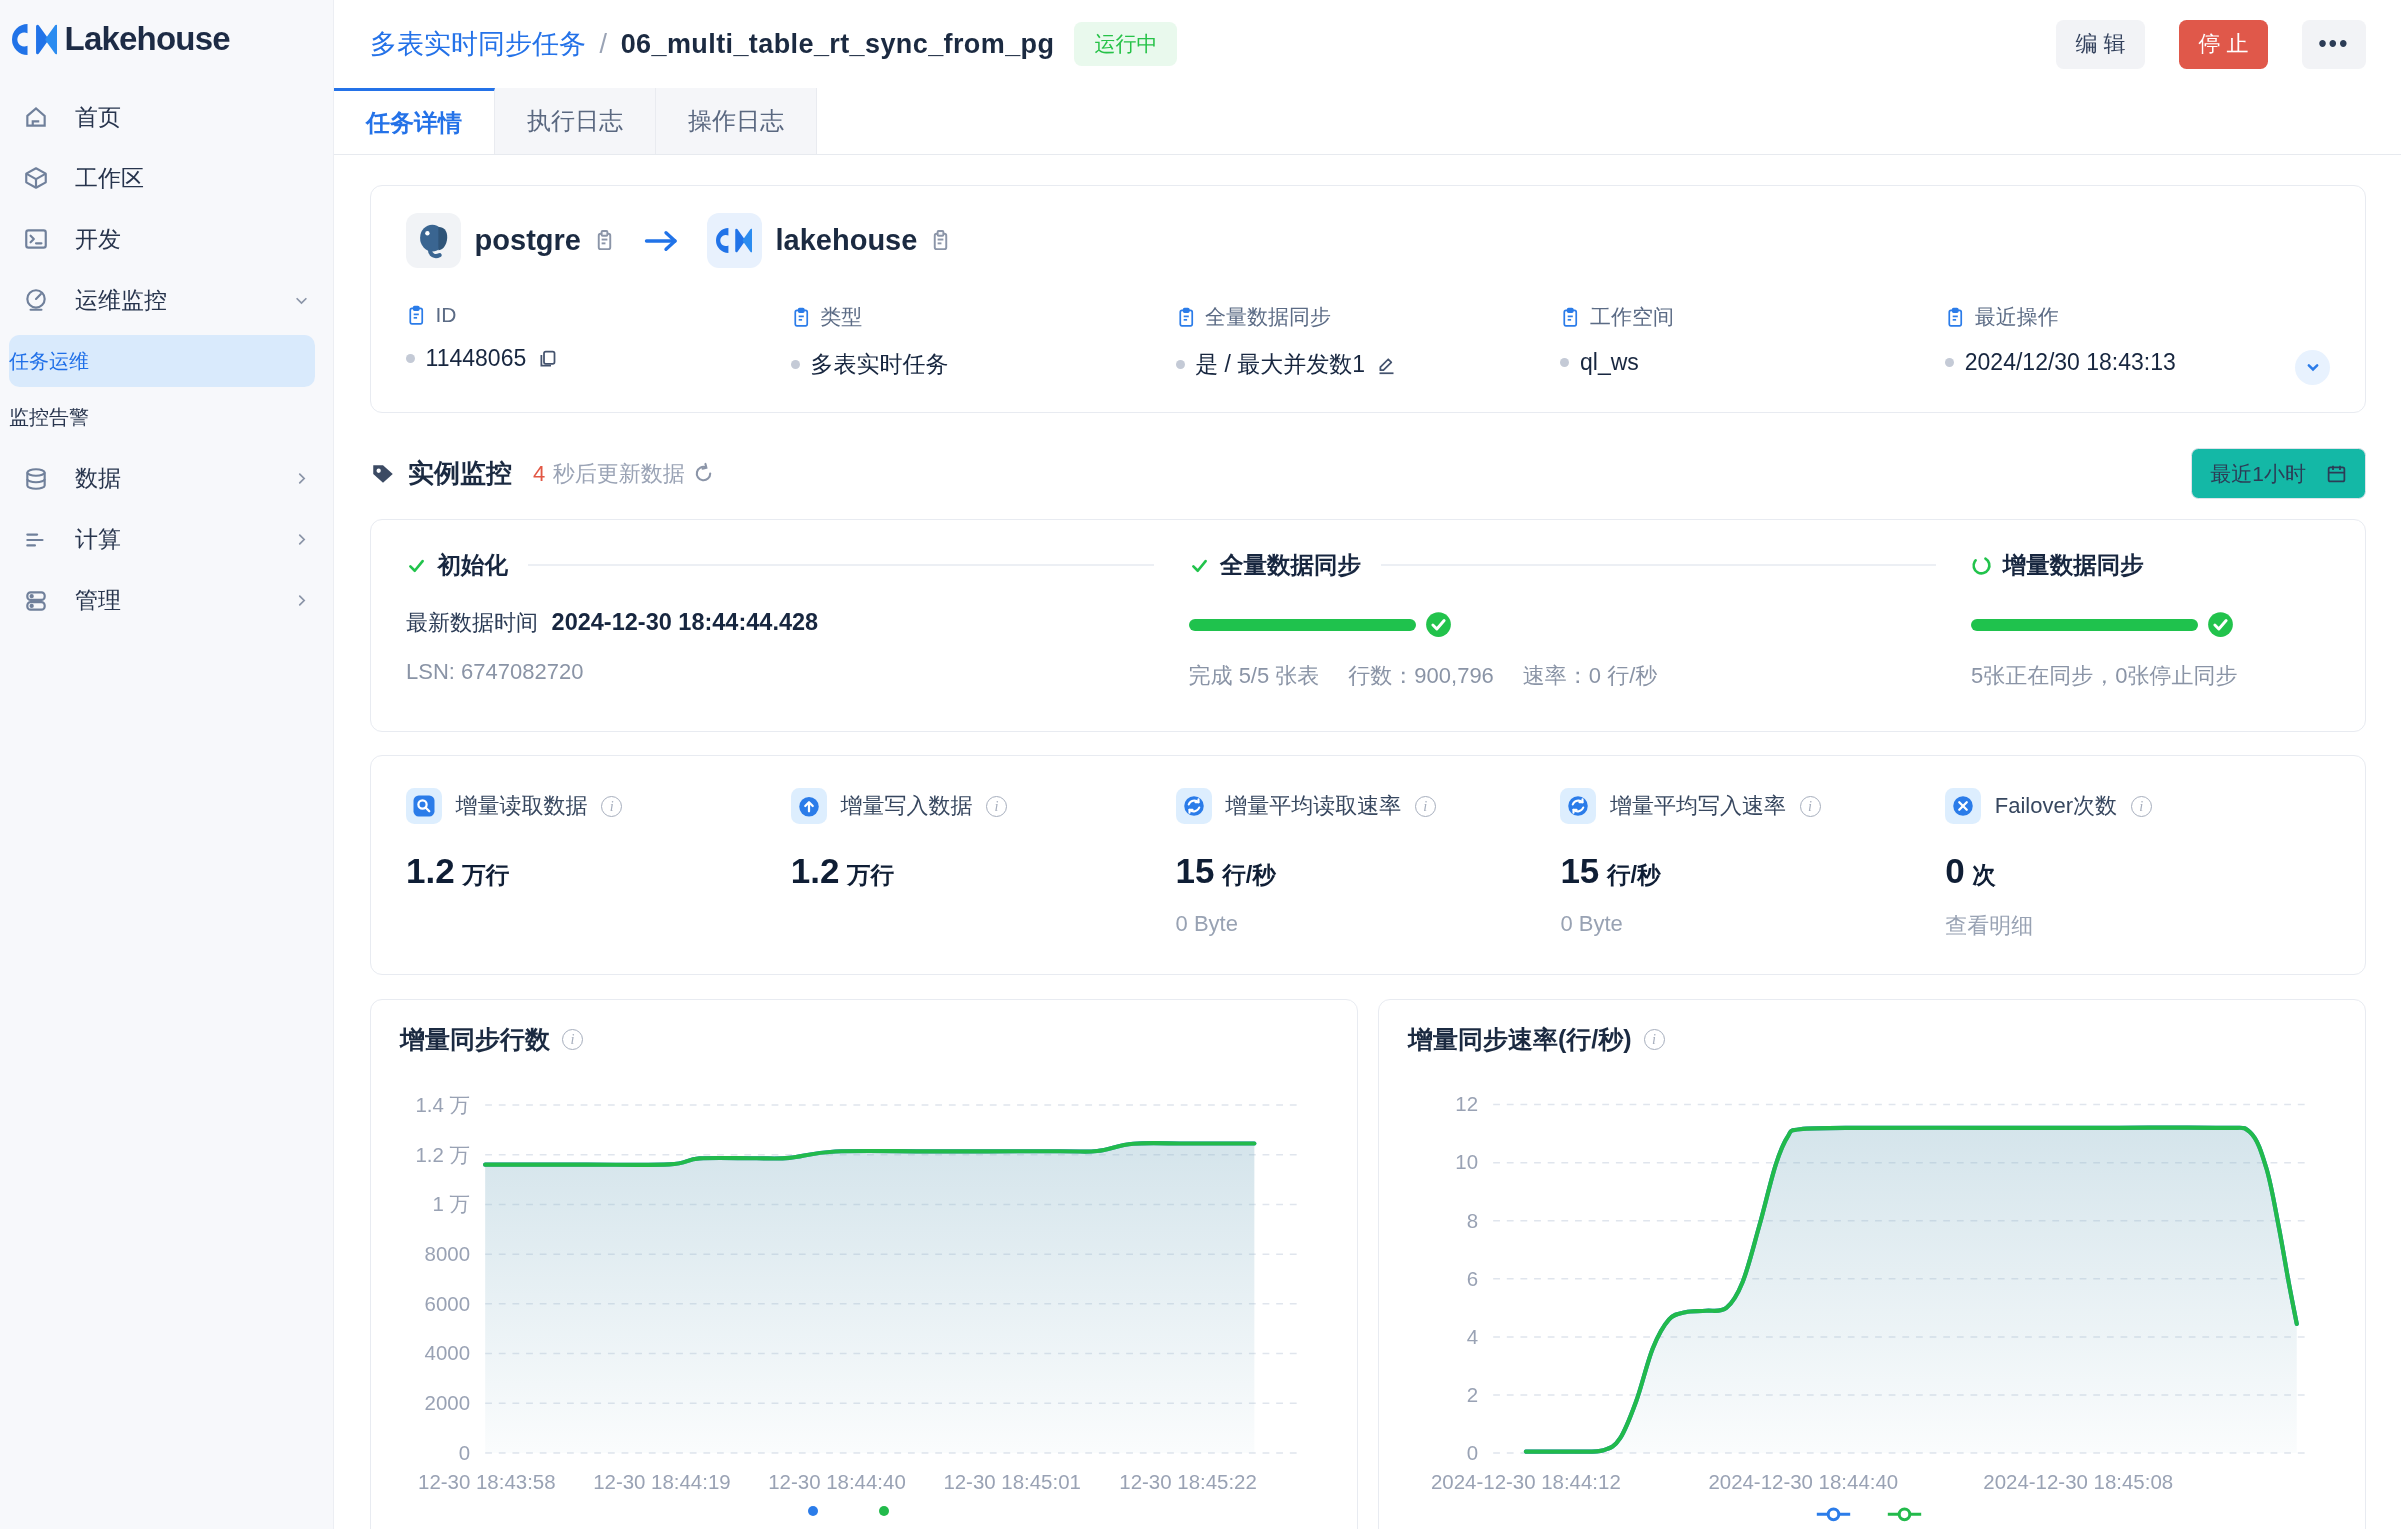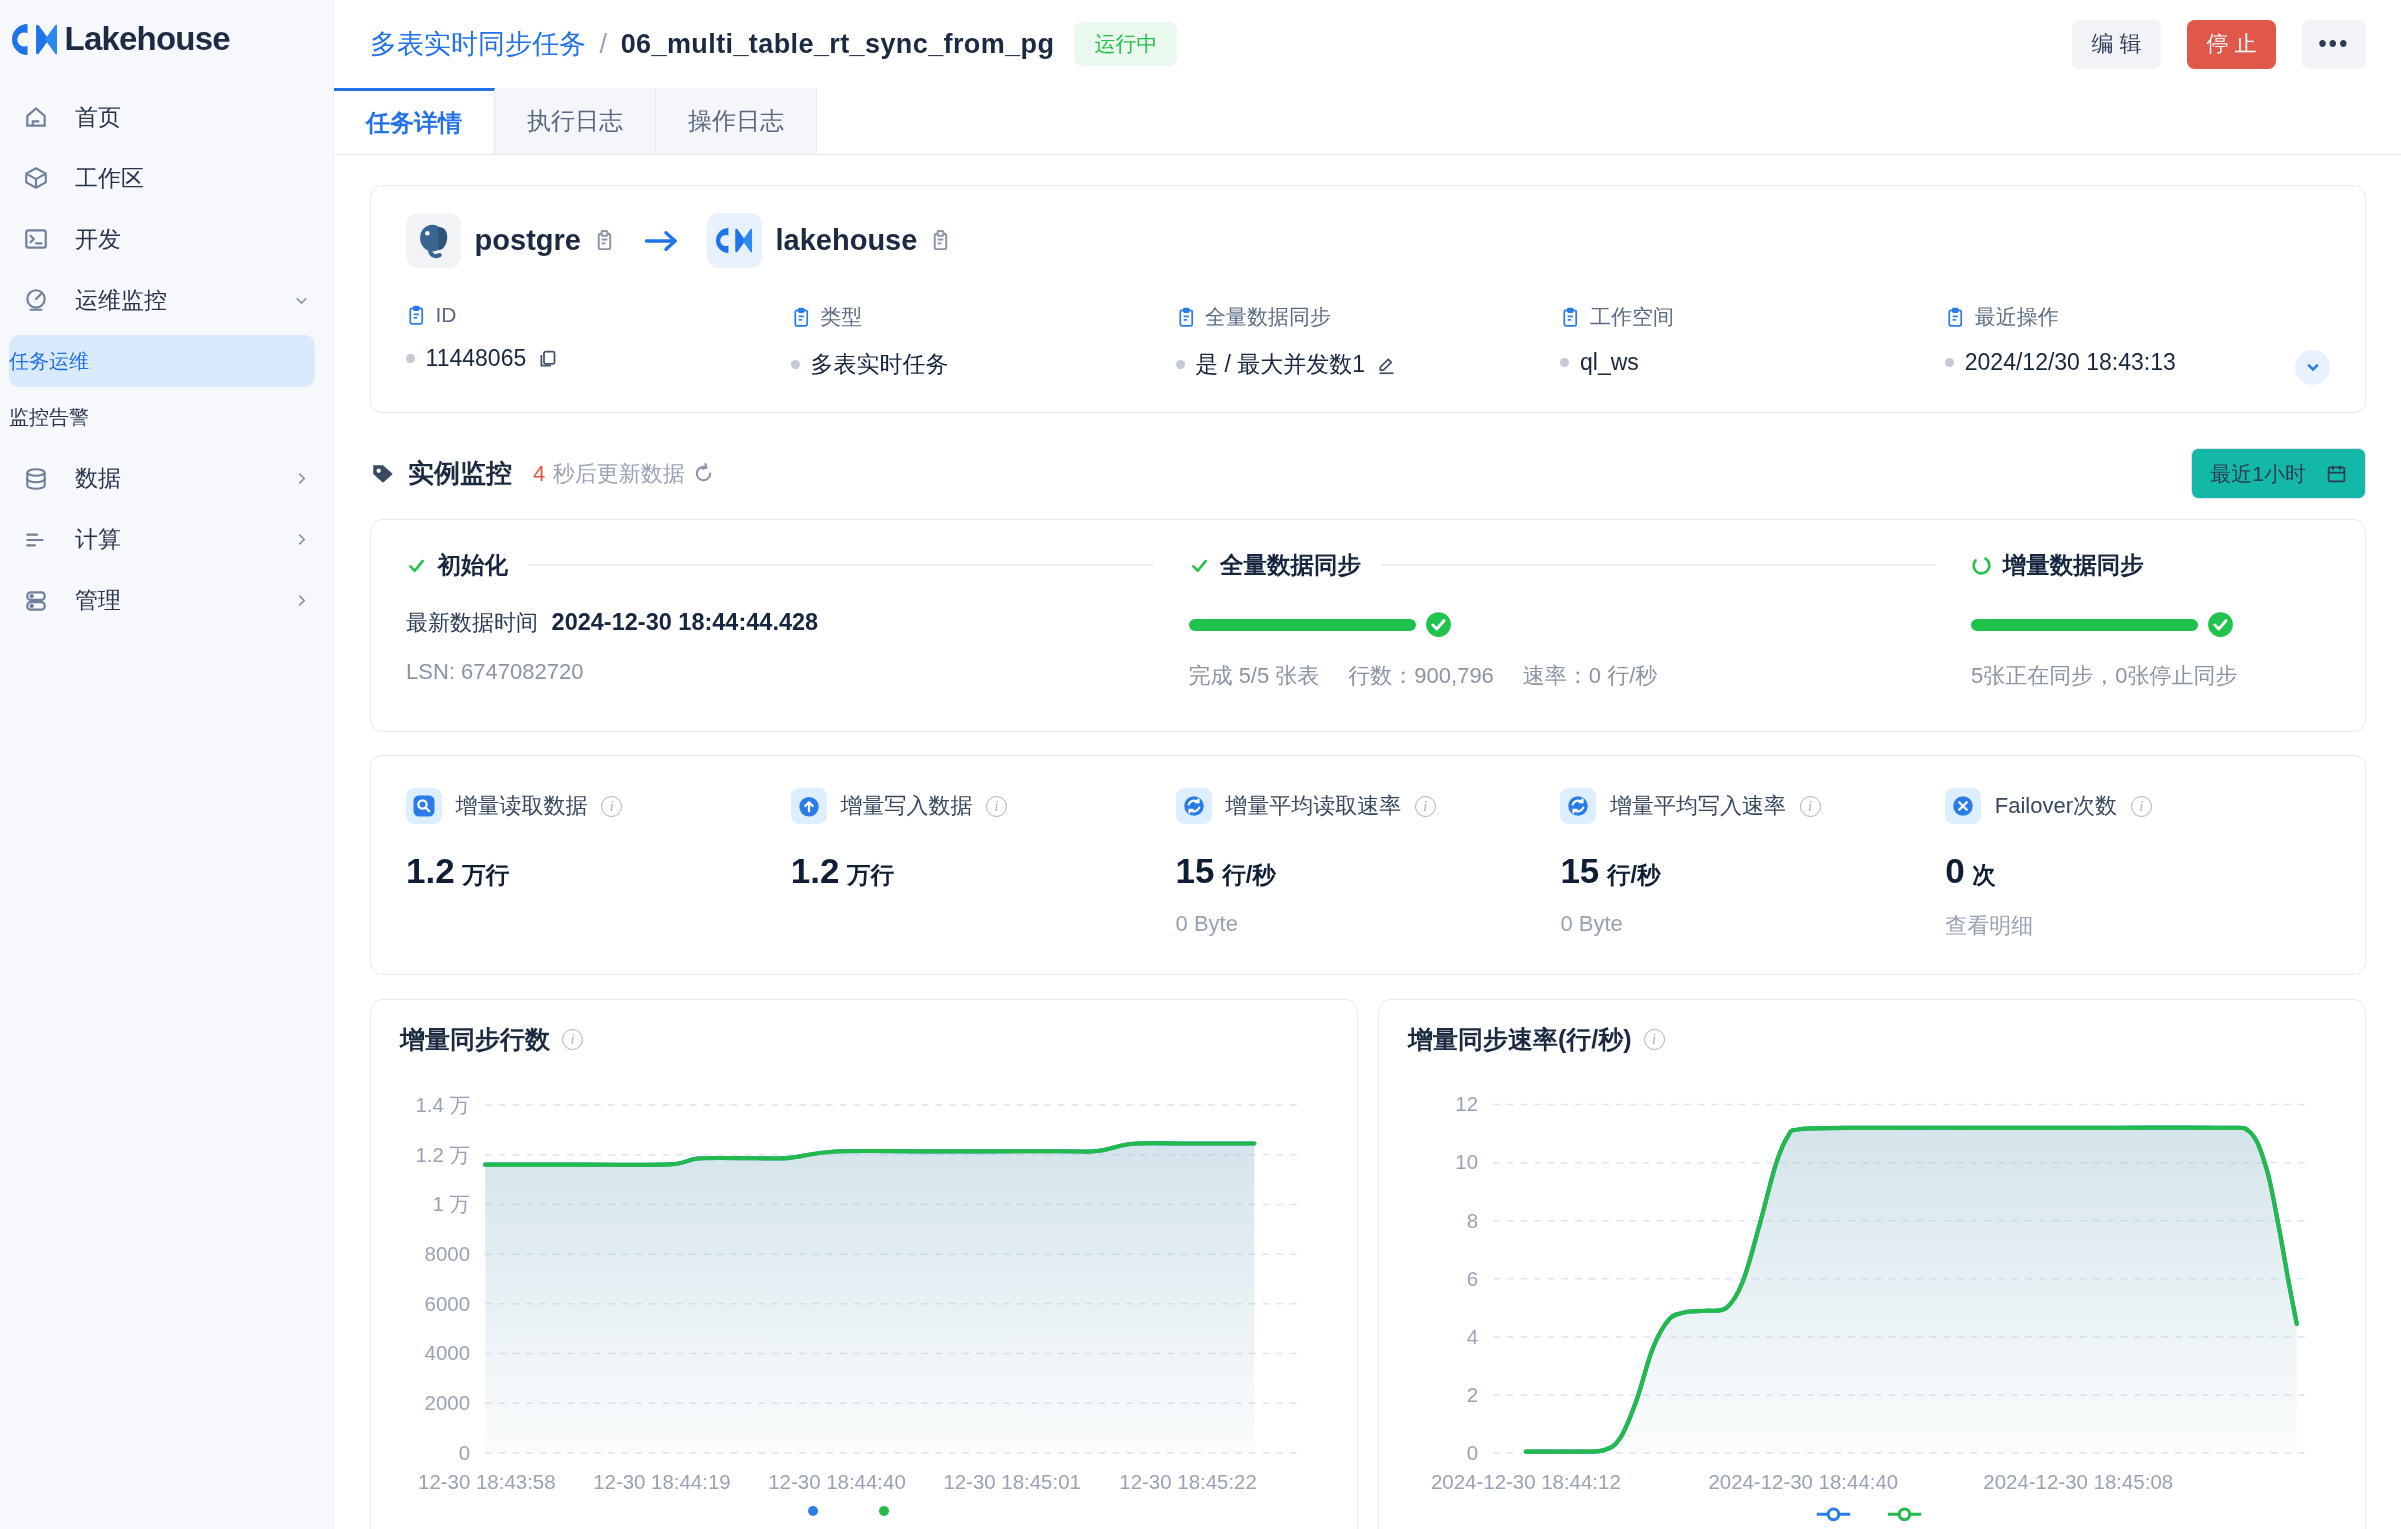--- a/index.html
+++ b/index.html
@@ -21,21 +21,21 @@
   .nav-sub.active { background:#d9eafc; color:#1f6fe8; }
   .icn { flex:0 0 auto; display:inline-flex; }
 
   
   .main { flex:1; display:flex; flex-direction:column; background:#fff; min-width:0; }
   .topbar { height:88px; display:flex; align-items:center; padding:0 35px 0 36px; }
   .crumb-parent { color:#2472e8; font-size:27px; font-weight:400; cursor:pointer; }
   .crumb-sep { color:#9aa3b5; font-size:27px; margin:0 13.6px; }
   .crumb-task { color:#1b2a41; font-size:27px; font-weight:700; letter-spacing:0.4px; }
   .badge-running { margin-left:20px; background:#e9f9ed; color:#26c248; font-size:21px; padding:7.6px 20px; border-radius:7.6px; }
-  .topbar-actions { margin-left:auto; display:flex; gap:26px; }
+  .topbar-actions { margin-left:auto; display:flex; gap:34px; }
   .btn { height:49px; border:none; border-radius:7.6px; font-size:22px; font-family:inherit; cursor:pointer; display:flex; align-items:center; justify-content:center; }
   .btn-edit { width:89px; background:#f2f3f6; color:#33415c; }
   .btn-stop { width:89px; background:#e0584a; color:#ffffff; }
   .btn-more { width:64px; background:#f2f3f6; color:#2c3c56; font-size:23px; letter-spacing:2.3px; font-weight:700; }
 
   
   .tabbar { display:flex; border-bottom:0.8px solid #e7eaef; height:67px; }
   .tab { width:161px; display:flex; align-items:center; justify-content:center; font-size:24px; color:#5a6880; background:#f5f6f9; border-right:0.8px solid #e9ebf0; cursor:pointer; }
   .tab.active { background:#ffffff; color:#2472e8; font-weight:700; border-top:3px solid #2472e8; border-right:0.8px solid #e9ebf0; }
 

